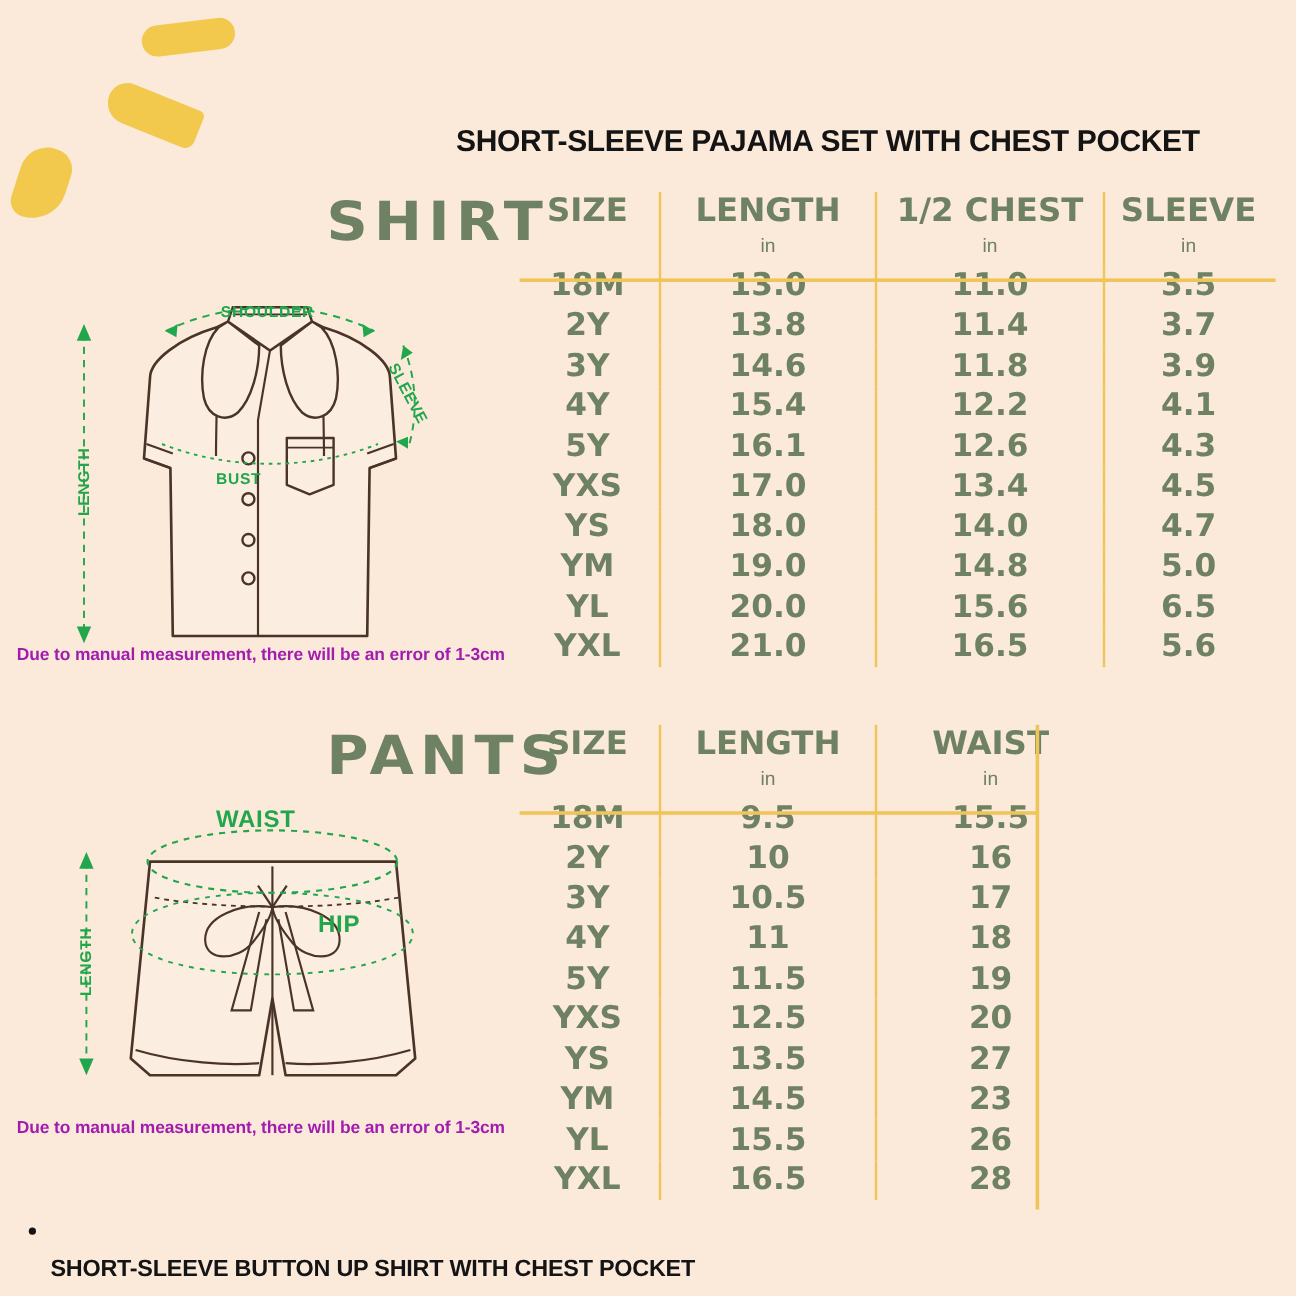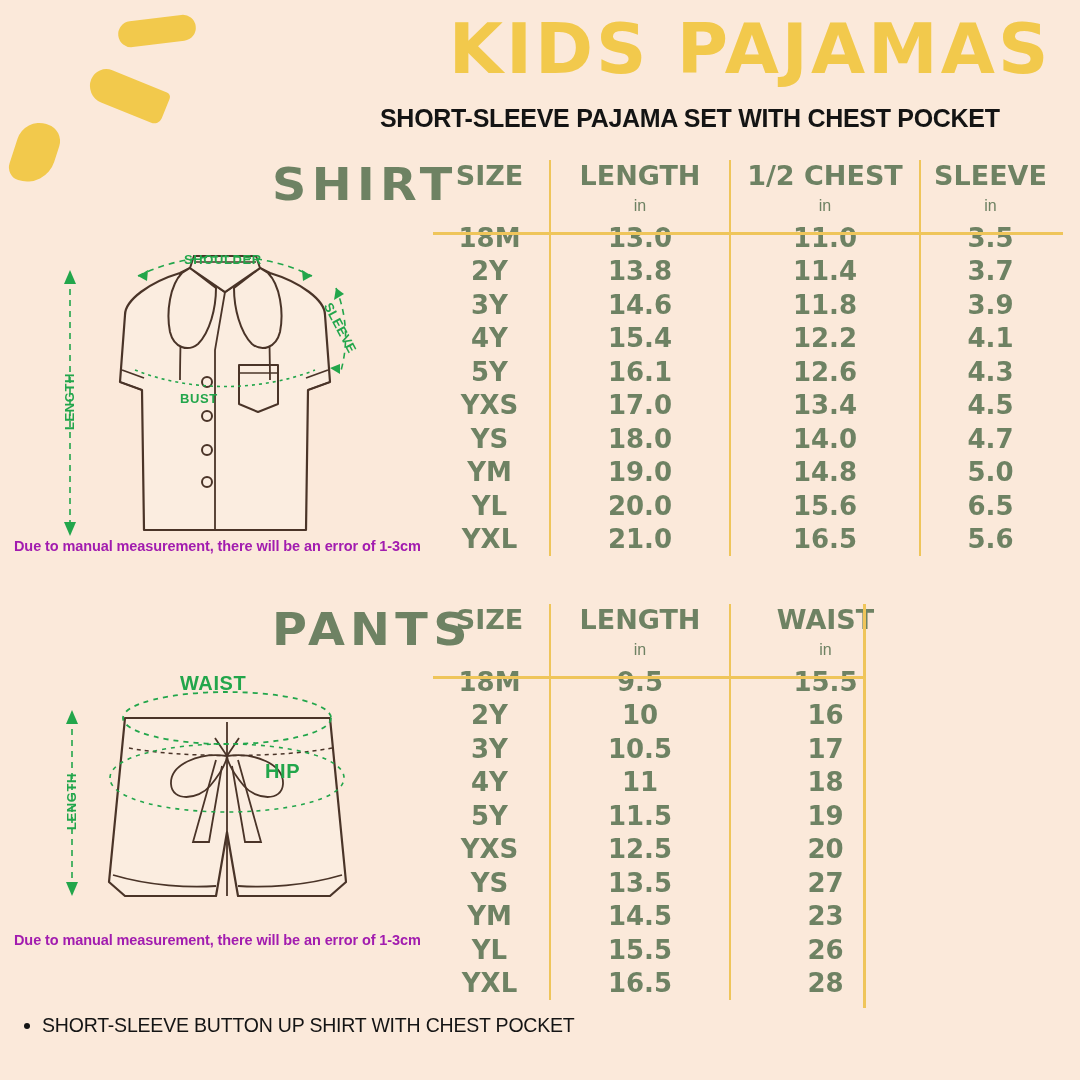--- a/index.html
+++ b/index.html
@@ -67,38 +67,37 @@
   #shirt-disc{left:14px;top:538px;}
   #pants-disc{left:14px;top:932px;}
 
   
   .bullets{position:absolute;left:14px;top:1014px;}
   .bullet{display:flex;align-items:flex-start;margin-bottom:6px;}
   .bullet .dot{
     width:6px;height:6px;border-radius:50%;background:#141414;
     margin:9px 12px 0 10px;flex:none;
   }
-  .bullet .btxt{color:#141414;font-size:19.5px;font-weight:400;letter-spacing:-0.2px;}
+  .bullet .btxt{color:#141414;font-size:19.5px;font-weight:700;letter-spacing:-0.2px;margin-top:32px;}
 
   
   .glabel{position:absolute;color:#22A64B;font-weight:700;font-size:13px;letter-spacing:0.6px;}
   .glabel.v{transform:rotate(-90deg);transform-origin:left top;}
   .glabel.big{font-size:20px;}
   svg{display:block;}
 </style>
 </head>
 <body>
 
 <div class="stage">
 
   <div class="blob" id="blob1"></div>
   <div class="blob" id="blob2"></div>
   <div class="blob" id="blob3"></div>
 
-  <div class="title">KIDS PAJAMAS</div>
   <div class="subtitle">SHORT-SLEEVE PAJAMA SET WITH CHEST POCKET</div>
 
   <div class="secname" id="shirt-name">SHIRT</div>
 
   <div style="position:absolute;left:30px;top:240px;">
     <svg width="390" height="300" viewBox="0 0 390 300">
 
       <path d="M95 75 C95 60,120 42,150 33 L160 28 L195 52 L230 28 L240 33 C270 42,295 60,295 75
                L300 142 L278 150 L276 290 L114 290 L112 150 L90 142 Z" fill="#FBEDE0" stroke="#4A3428" stroke-width="2.2" stroke-linejoin="round"></path>
 

